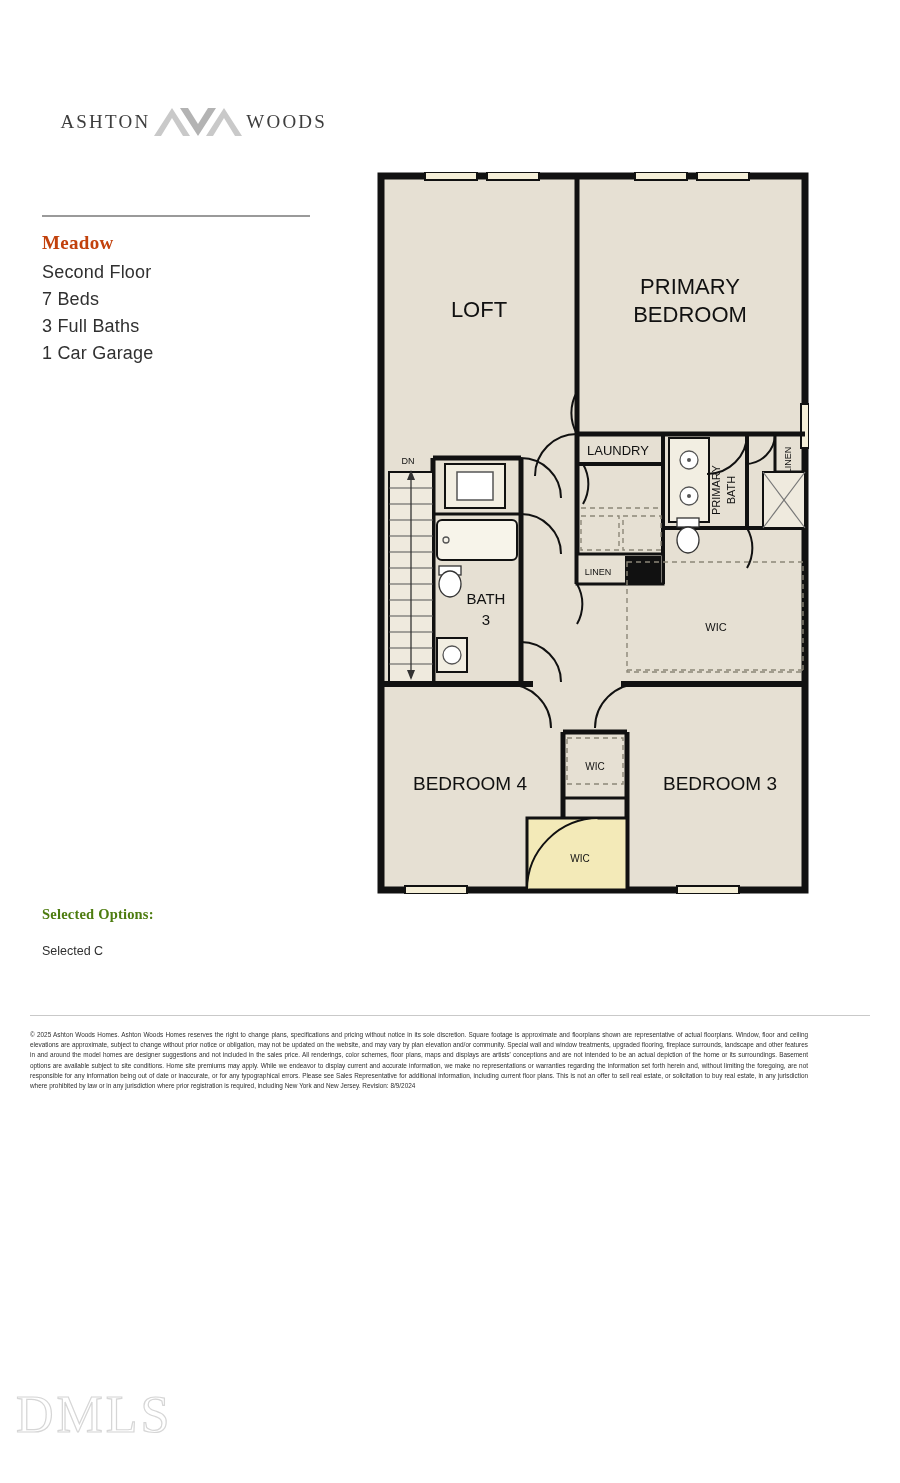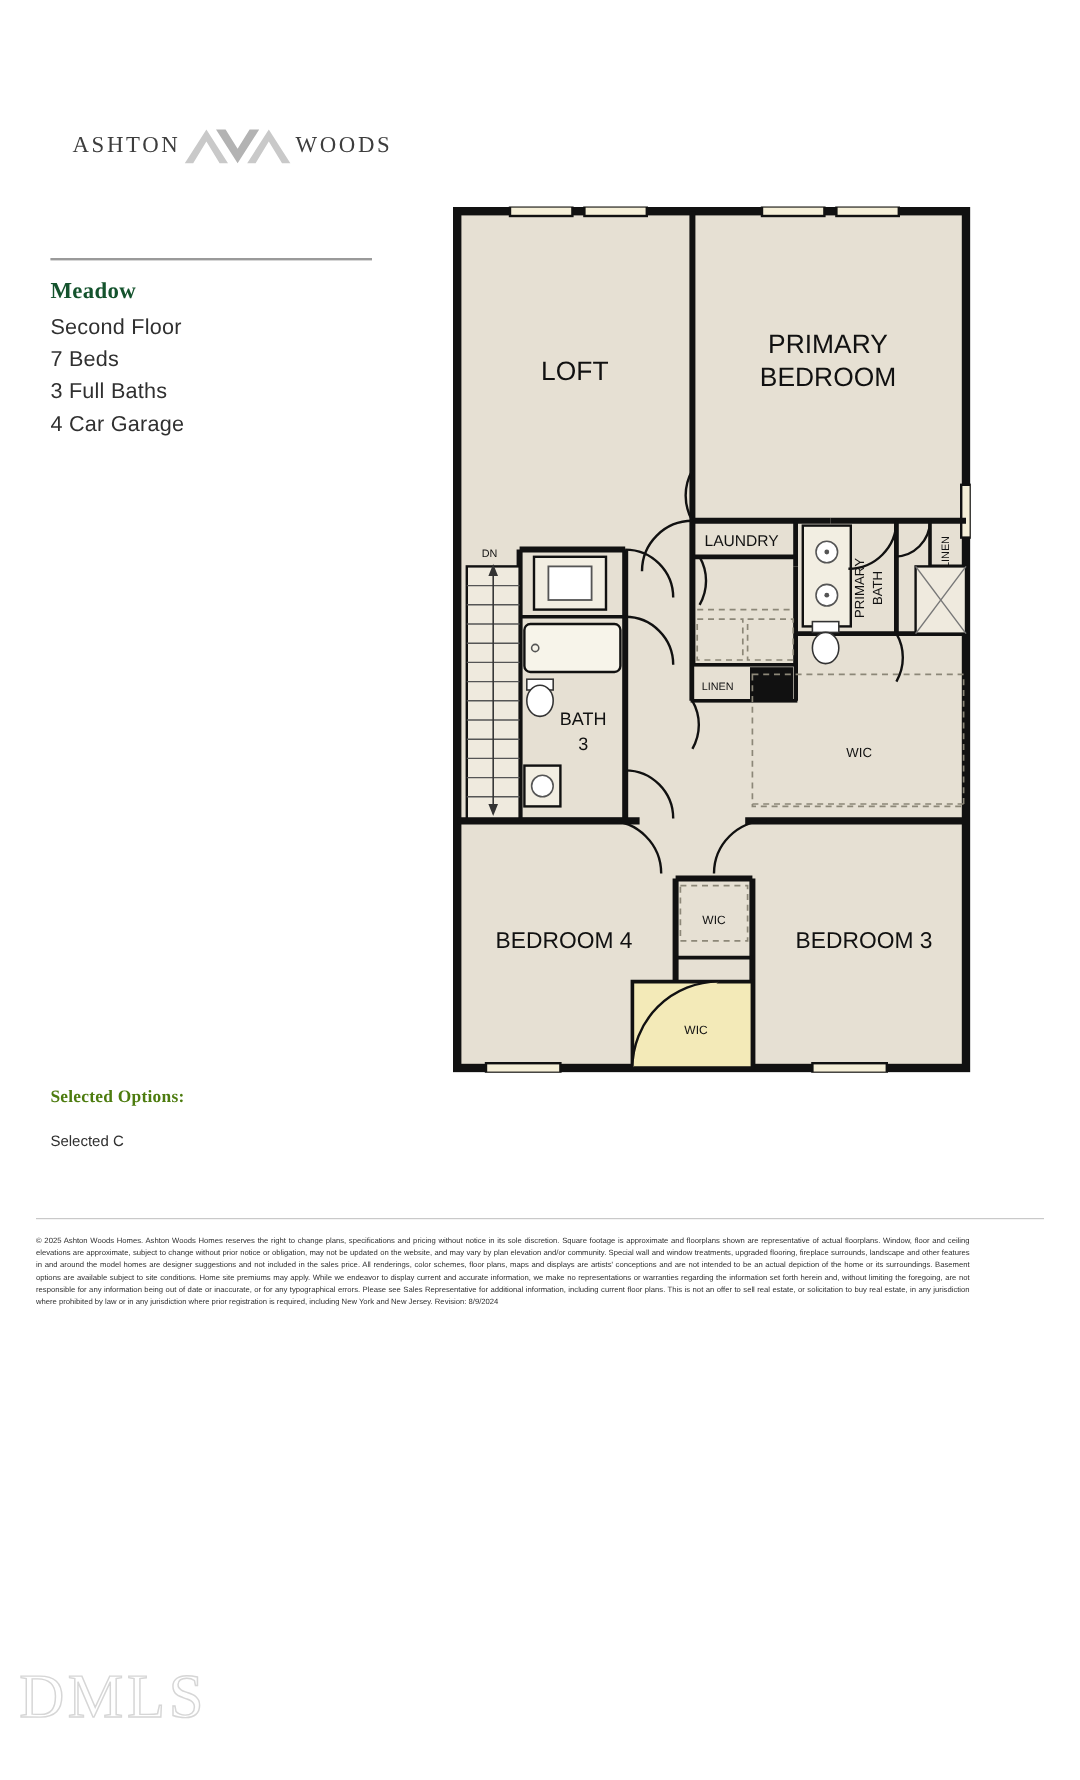--- a/index.html
+++ b/index.html
@@ -50,21 +50,21 @@
   .plan-info {
     position: absolute;
     left: 42px;
     top: 232px;
     width: 300px;
   }
   .plan-name {
     font-family: "Liberation Serif", serif;
     font-weight: bold;
     font-size: 19px;
-    color: #14532d;
+    color: #c2410c;
     margin: 0 0 8px 0;
     letter-spacing: 0.3px;
   }
   .plan-line {
     font-size: 18px;
     color: #303030;
     margin: 0 0 6px 0;
     letter-spacing: 0.2px;
   }
 
@@ -145,21 +145,21 @@
   </span>
   <span class="brand-word">WOODS</span>
 </div>
 
 <div class="rule"></div>
 <div class="plan-info">
   <div class="plan-name">Meadow</div>
   <div class="plan-line">Second Floor</div>
   <div class="plan-line">7 Beds</div>
   <div class="plan-line">3 Full Baths</div>
-  <div class="plan-line">4 Car Garage</div>
+  <div class="plan-line">1 Car Garage</div>
 </div>
 
 <div class="plan">
 <svg viewBox="0 0 432 722" width="432" height="722">
   <defs>
     <pattern id="hatch" width="6" height="6" patternUnits="userSpaceOnUse" patternTransform="rotate(45)">
       <line x1="0" y1="0" x2="0" y2="6" stroke="#bdb7a8" stroke-width="1"></line>
     </pattern>
   </defs>
 

